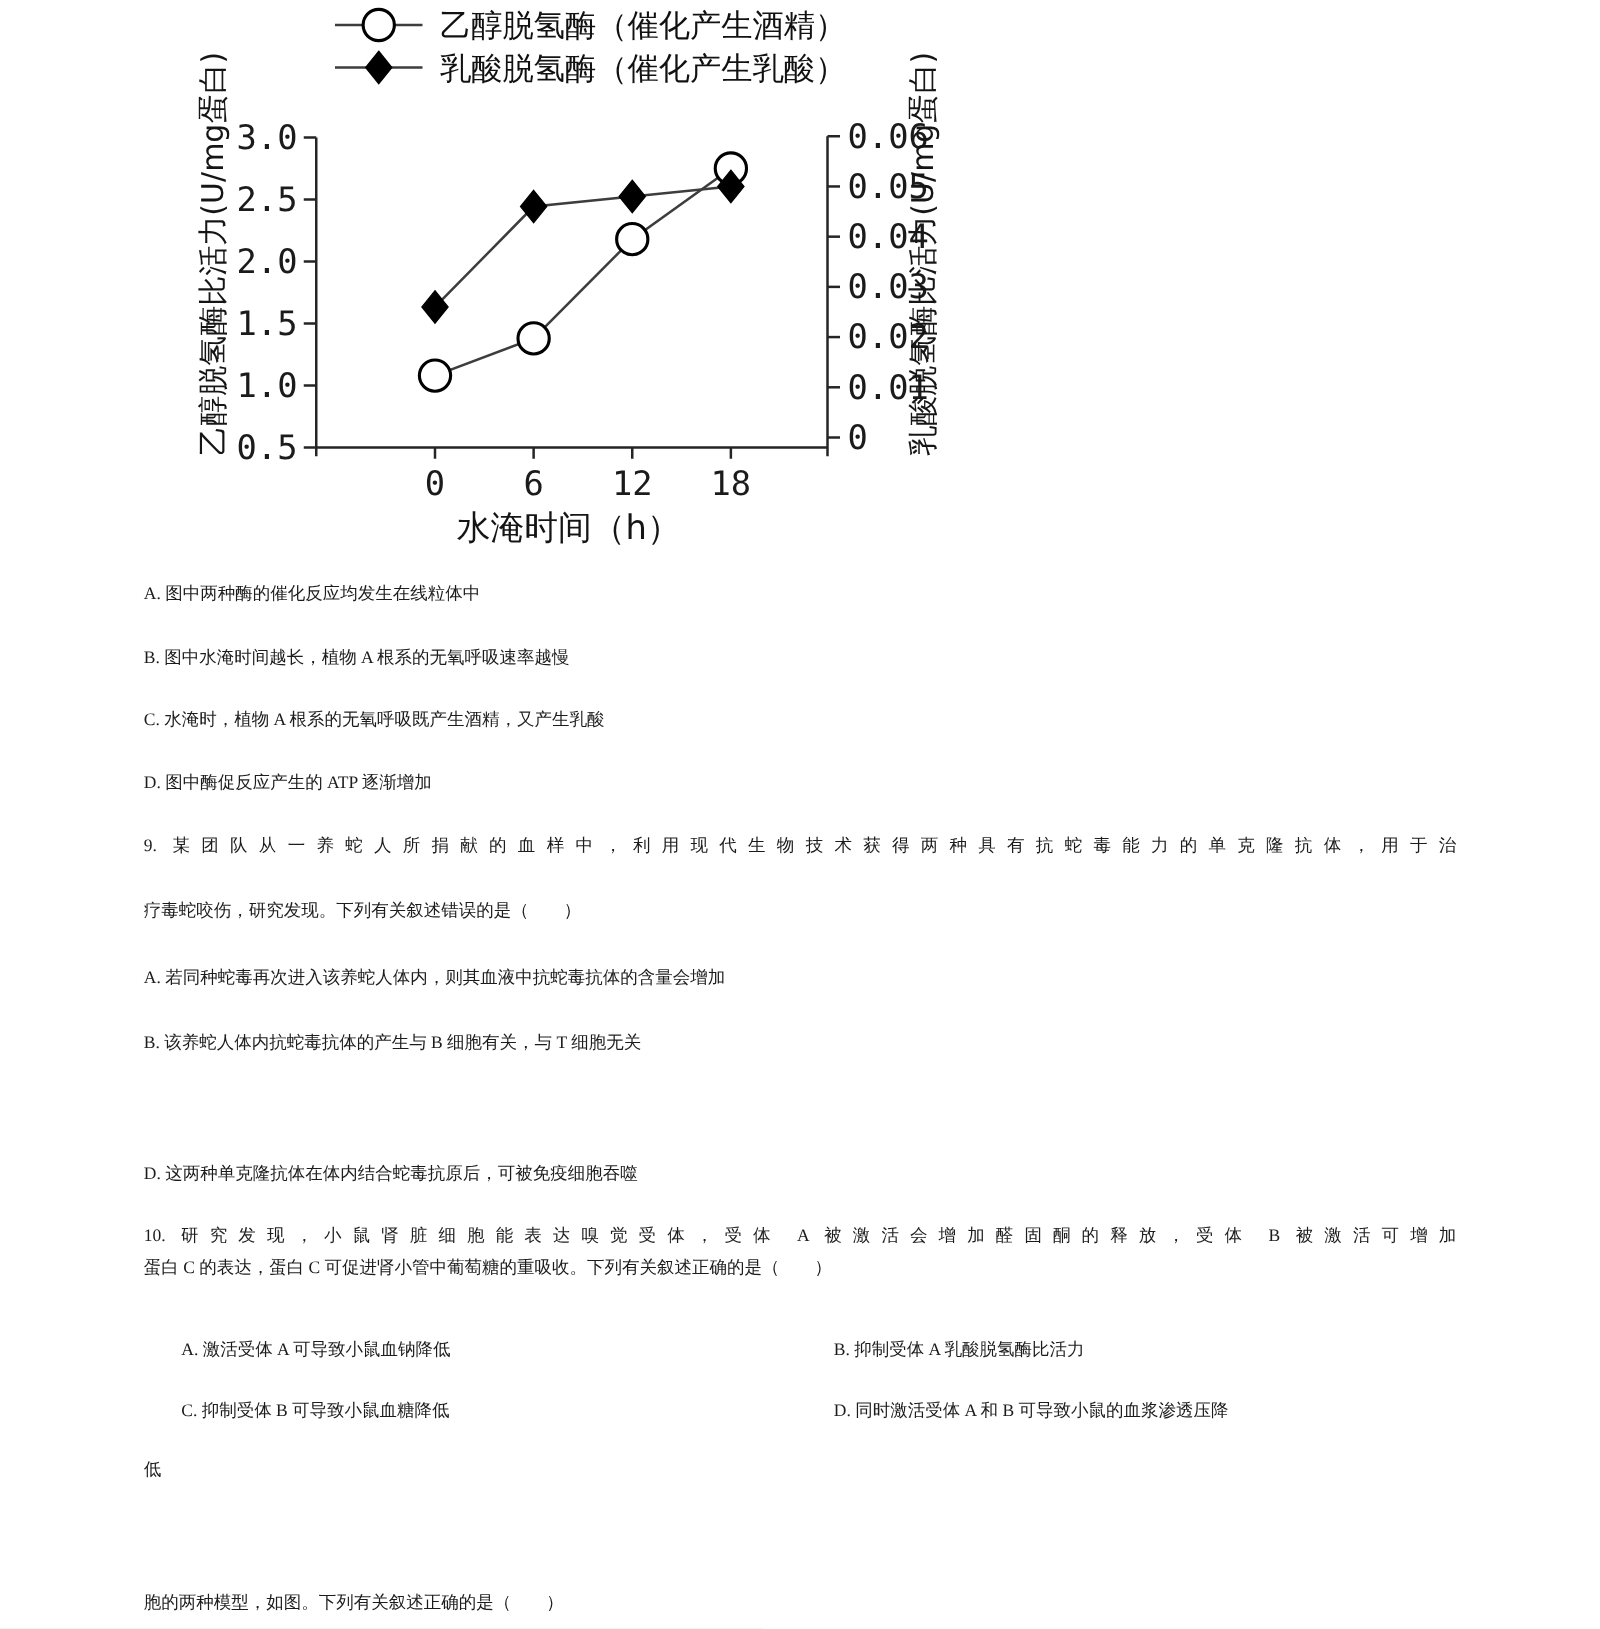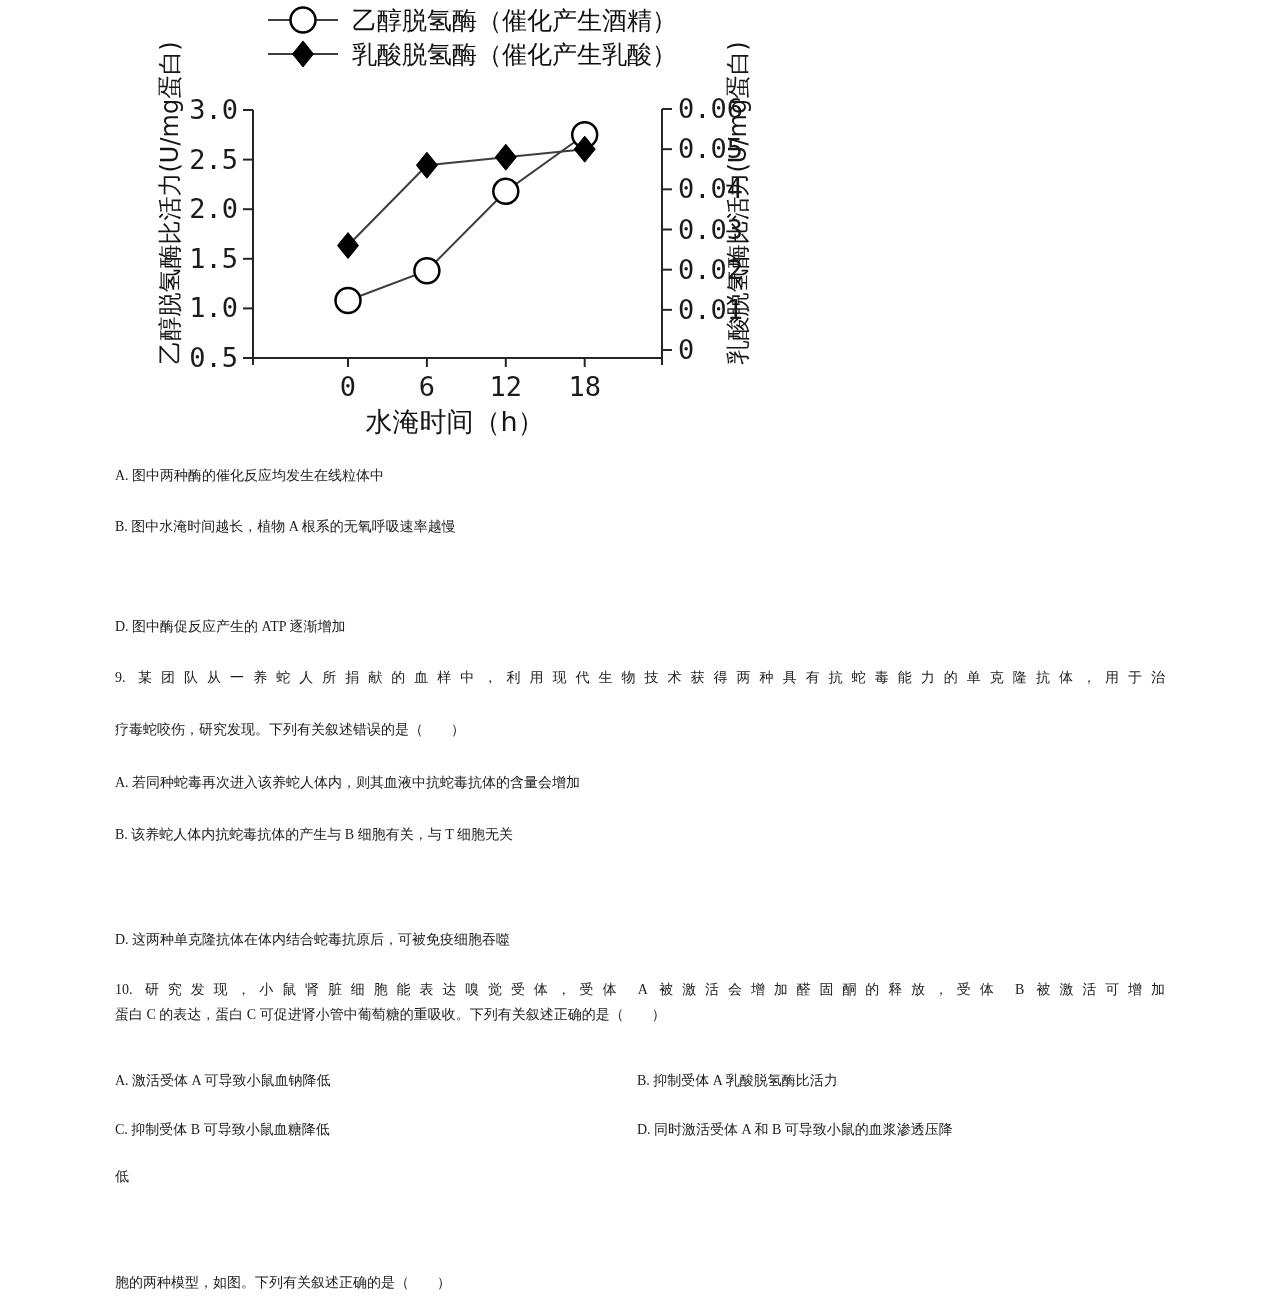--- a/index.html
+++ b/index.html
@@ -23,20 +23,21 @@
   .jline{
     white-space:normal;
     text-align:justify;
     text-align-last:justify;
   }
   .col{
     display:inline-block;
     width:522px;
     vertical-align:top;
     white-space:nowrap;
+    margin-left:30px;
   }
   
   .chart{
     position:absolute;
     left:140px;top:0;
   }
   .chart .axisline{stroke:#252525;stroke-width:2;fill:none;}
   .chart .tick{font:27px "DejaVu Sans Mono","Liberation Mono",monospace;fill:#1b1b1b;}
   .chart .xtick{font:27px "DejaVu Sans Mono","Liberation Mono",monospace;fill:#1b1b1b;}
   .chart .ylab{font:24px "DejaVu Sans","Liberation Sans",sans-serif;fill:#151515;}
@@ -115,20 +116,21 @@
         <circle cx="163" cy="20" r="12.5" class="mcirc"></circle>
         <text x="212" y="29" class="legtext" text-anchor="start">乙醇脱氢酶（催化产生酒精）</text>
         <line x1="128" y1="54" x2="198" y2="54" class="sline"></line>
         <path d="M 163 41 L 173.5 54 L 163 67 L 152.5 54 Z" class="mdia"></path>
         <text x="212" y="63" class="legtext" text-anchor="start">乳酸脱氢酶（催化产生乳酸）</text>
       </g>
     </svg>
 
   <div class="line" style="top:461px">A. 图中两种酶的催化反应均发生在线粒体中</div>
   <div class="line" style="top:512px">B. 图中水淹时间越长，植物 A 根系的无氧呼吸速率越慢</div>
+  <div class="line" style="top:562px">C. 水淹时，植物 A 根系的无氧呼吸既产生酒精，又产生乳酸</div>
   <div class="line" style="top:612px">D. 图中酶促反应产生的 ATP 逐渐增加</div>
 
   <div class="line jline" style="top:663px">9. 某团队从一养蛇人所捐献的血样中，利用现代生物技术获得两种具有抗蛇毒能力的单克隆抗体，用于治</div>
   <div class="line" style="top:715px">疗毒蛇咬伤，研究发现。下列有关叙述错误的是（　　）</div>
   <div class="line" style="top:768px">A. 若同种蛇毒再次进入该养蛇人体内，则其血液中抗蛇毒抗体的含量会增加</div>
   <div class="line" style="top:820px">B. 该养蛇人体内抗蛇毒抗体的产生与 B 细胞有关，与 T 细胞无关</div>
   <div class="line" style="top:925px">D. 这两种单克隆抗体在体内结合蛇毒抗原后，可被免疫细胞吞噬</div>
 
   <div class="line jline" style="top:975px">10. 研究发现，小鼠肾脏细胞能表达嗅觉受体，受体 A 被激活会增加醛固酮的释放，受体 B 被激活可增加</div>
   <div class="line" style="top:1000px">蛋白 C 的表达，蛋白 C 可促进肾小管中葡萄糖的重吸收。下列有关叙述正确的是（　　）</div>

